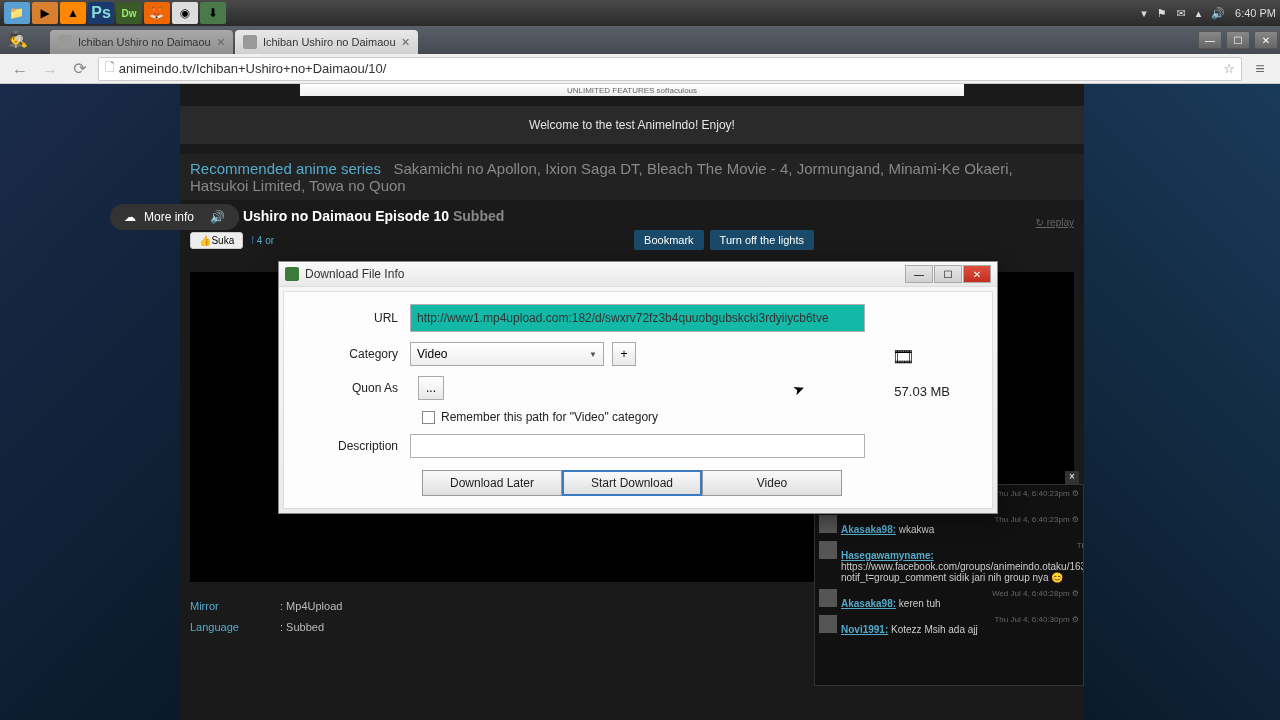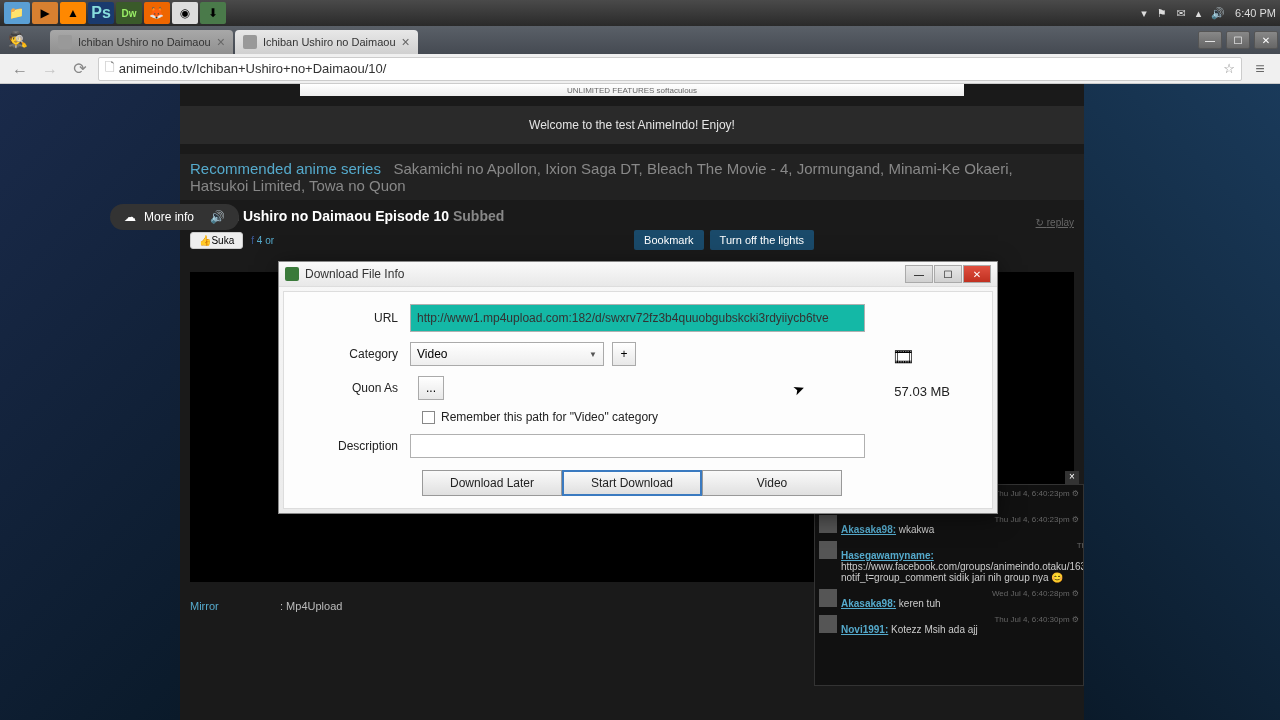--- a/index.html
+++ b/index.html
@@ -201,20 +201,24 @@
       </div>
       <div class="player-box"></div>
     </div>
 
     <div class="bottom-info">
       <div class="info-row">
         <span class="info-label">Mirror</span>
         <span class="info-val">: Mp4Upload</span>
         <span class="download-img-btn"><span>Download</span>🖼</span>
       </div>
+      <div class="info-row">
+        <span class="info-label">Language</span>
+        <span class="info-val">: Subbed</span>
+      </div>
       <div class="report-link">Report broken video</div>
     </div>
   </div>
 
   <div class="chat-box">
     <div class="chat-close">×</div>
     <div class="chat-msgs" id="chat-msgs">
         <div class="chat-msg">
           <div class="chat-avatar"></div>
     <div class="chat-content"><div class="chat-time">Thu Jul 4, 6:40:23pm ⚙</div>

